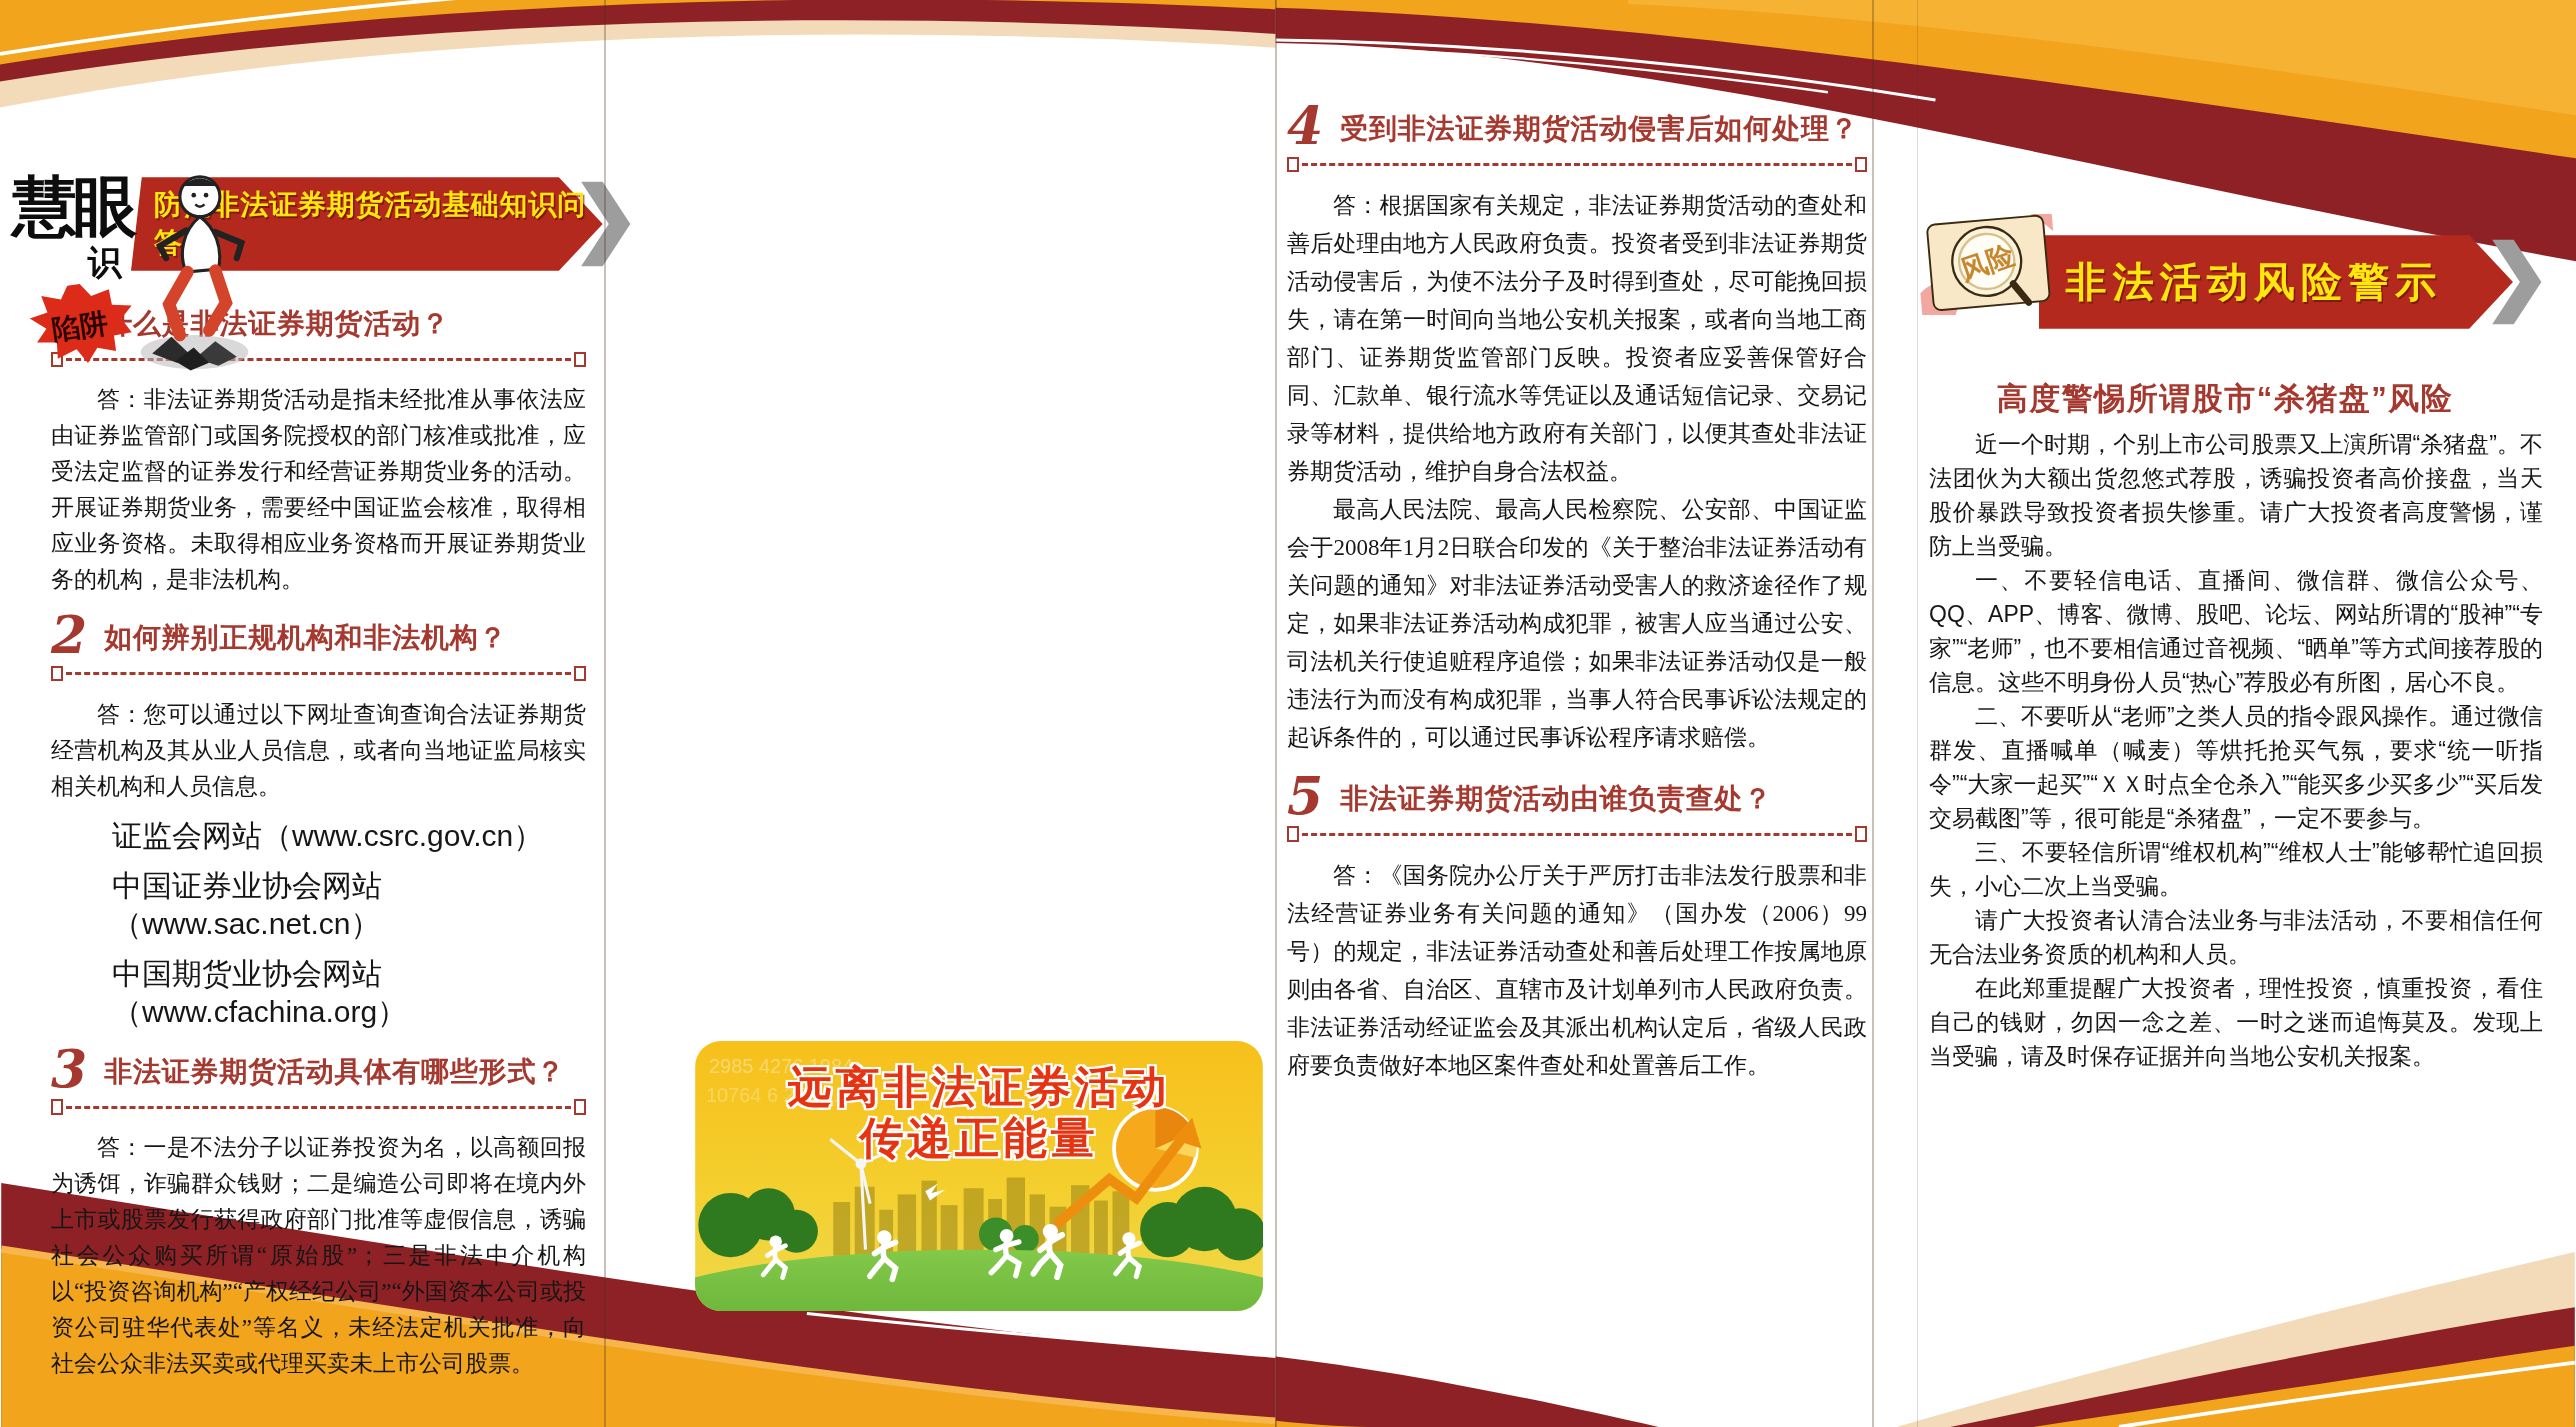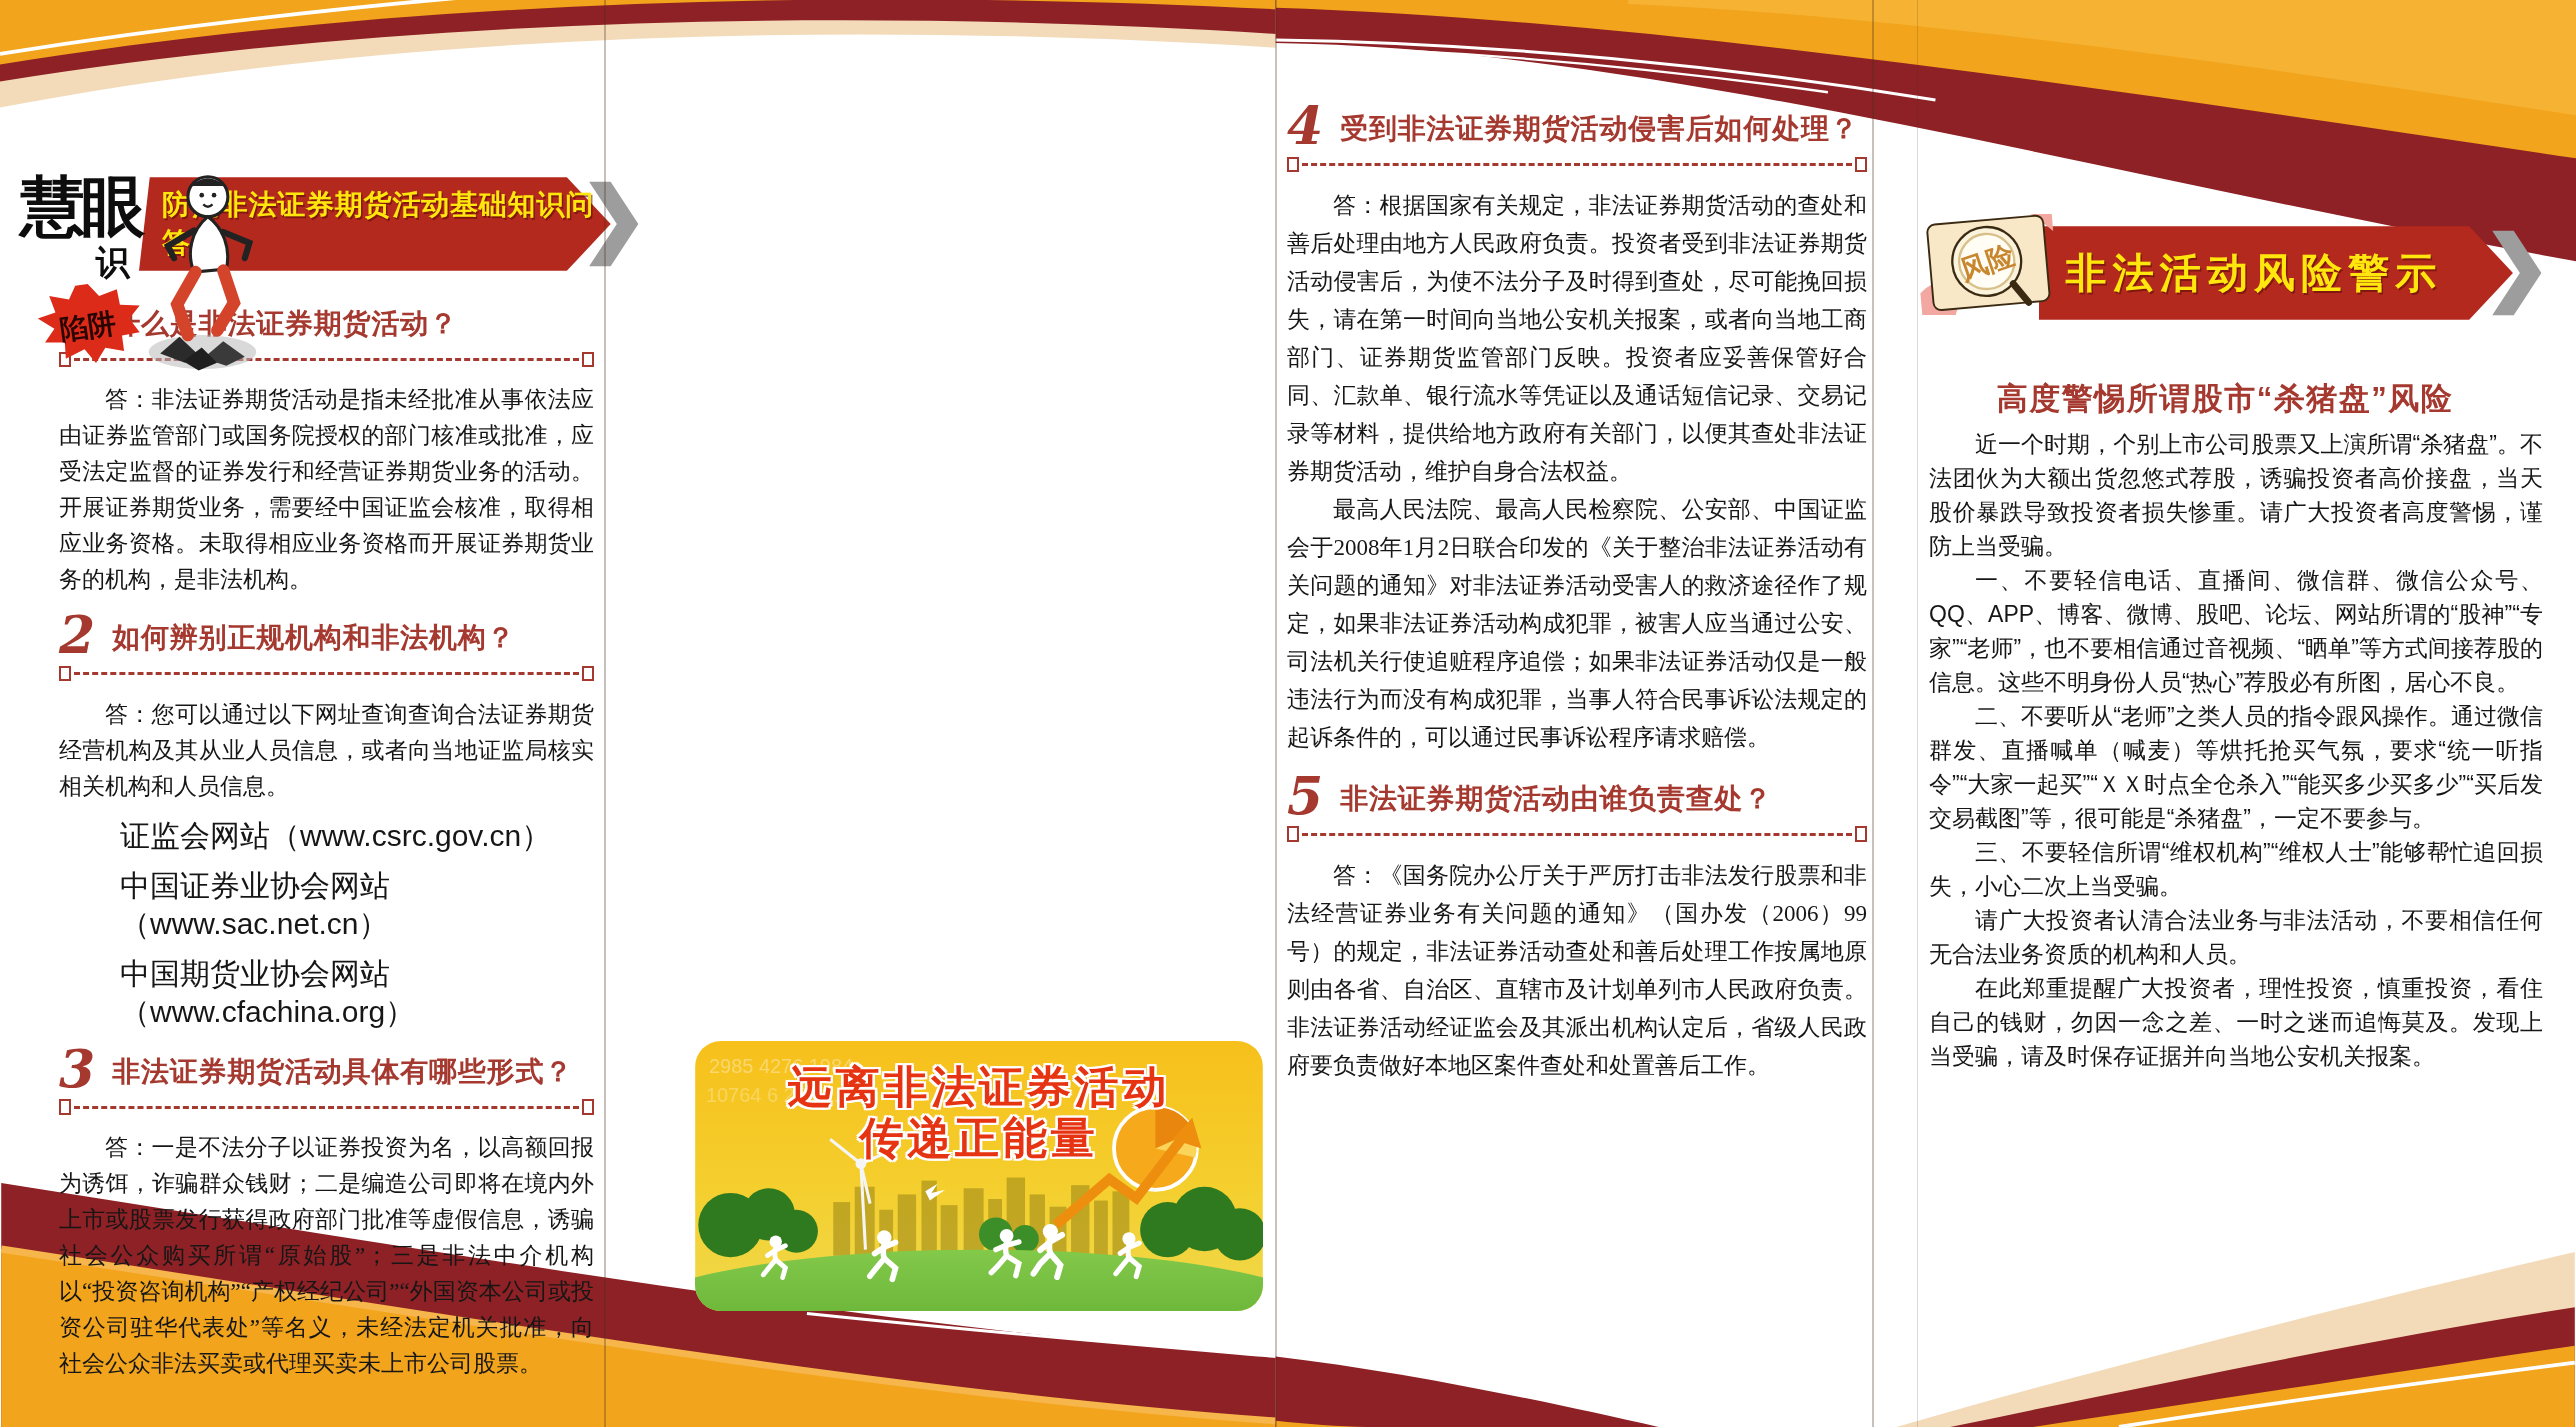--- a/index.html
+++ b/index.html
@@ -1,37 +1,37 @@
 <!DOCTYPE html>
 <html style="font-size:12.3px"><head>
 <meta charset="utf-8">
 <style>
   html,body{margin:0;padding:0;background:#e8e8e8;}
   .page{position:relative;width:2576px;height:1427px;background:#ffffff;overflow:hidden;
         font-family:"Liberation Sans",sans-serif;color:#161616;}
   .panel{position:absolute;top:0;height:100%;}
-  #panel1{left:8px;width:605px;}
+  #panel1{left:0;width:605px;}
   #panel2{left:605px;width:670px;}
   #panel3{left:1276px;width:597px;}
   #panel4{left:1872px;width:704px;}
   .deco{position:absolute;left:0;width:2576px;pointer-events:none;}
   #deco-top{top:0;height:461px;}
   #deco-bottom{bottom:0;height:399px;}
   .fold{position:absolute;top:0;bottom:0;width:1.5px;background:rgba(70,45,30,.30);z-index:6;}
   .fold.thin{width:0.8px;background:rgba(70,45,30,.18);}
 
   
   .banner{position:absolute;z-index:3;}
   .banner svg{position:absolute;left:0;top:0;}
   .banner .banner-label{position:absolute;left:0;top:0;height:100%;display:flex;
         align-items:center;justify-content:center;color:#FFE70E;font-weight:bold;
         text-shadow:1.5px 1.5px 0 rgba(90,10,5,.55);}
   #banner1{left:131px;top:177px;width:507px;height:94px;}
   #banner1 .banner-label{width:445px;padding-left:23px;font-size:28px;letter-spacing:0.8px;}
-  #banner4{left:167px;top:226px;width:507px;height:94px;}
+  #banner4{left:167px;top:235px;width:507px;height:94px;}
   #banner4 .banner-label{width:430px;font-size:41px;letter-spacing:6.1px;}
 
   
   .logo{position:absolute;left:7.7px;top:163px;width:253px;height:230px;z-index:4;}
   .logo-big{position:absolute;left:4.6px;top:0;font-family:"DejaVu Serif",serif;font-weight:900;
         font-size:65px;letter-spacing:-4.6px;color:#0d0d0d;}
   .logo-mid{position:absolute;left:80px;top:77px;font-weight:900;font-size:34px;color:#0d0d0d;}
   .burst{position:absolute;left:20px;top:121px;width:104px;height:86px;background:#DD2B1A;
         clip-path:polygon(50% 0%,61% 14%,78% 6%,81% 24%,100% 25%,90% 40%,100% 56%,83% 60%,85% 78%,67% 74%,58% 92%,47% 76%,29% 87%,28% 68%,9% 68%,18% 52%,2% 40%,19% 33%,13% 14%,32% 18%,38% 2%);
         display:flex;align-items:center;justify-content:center;}

